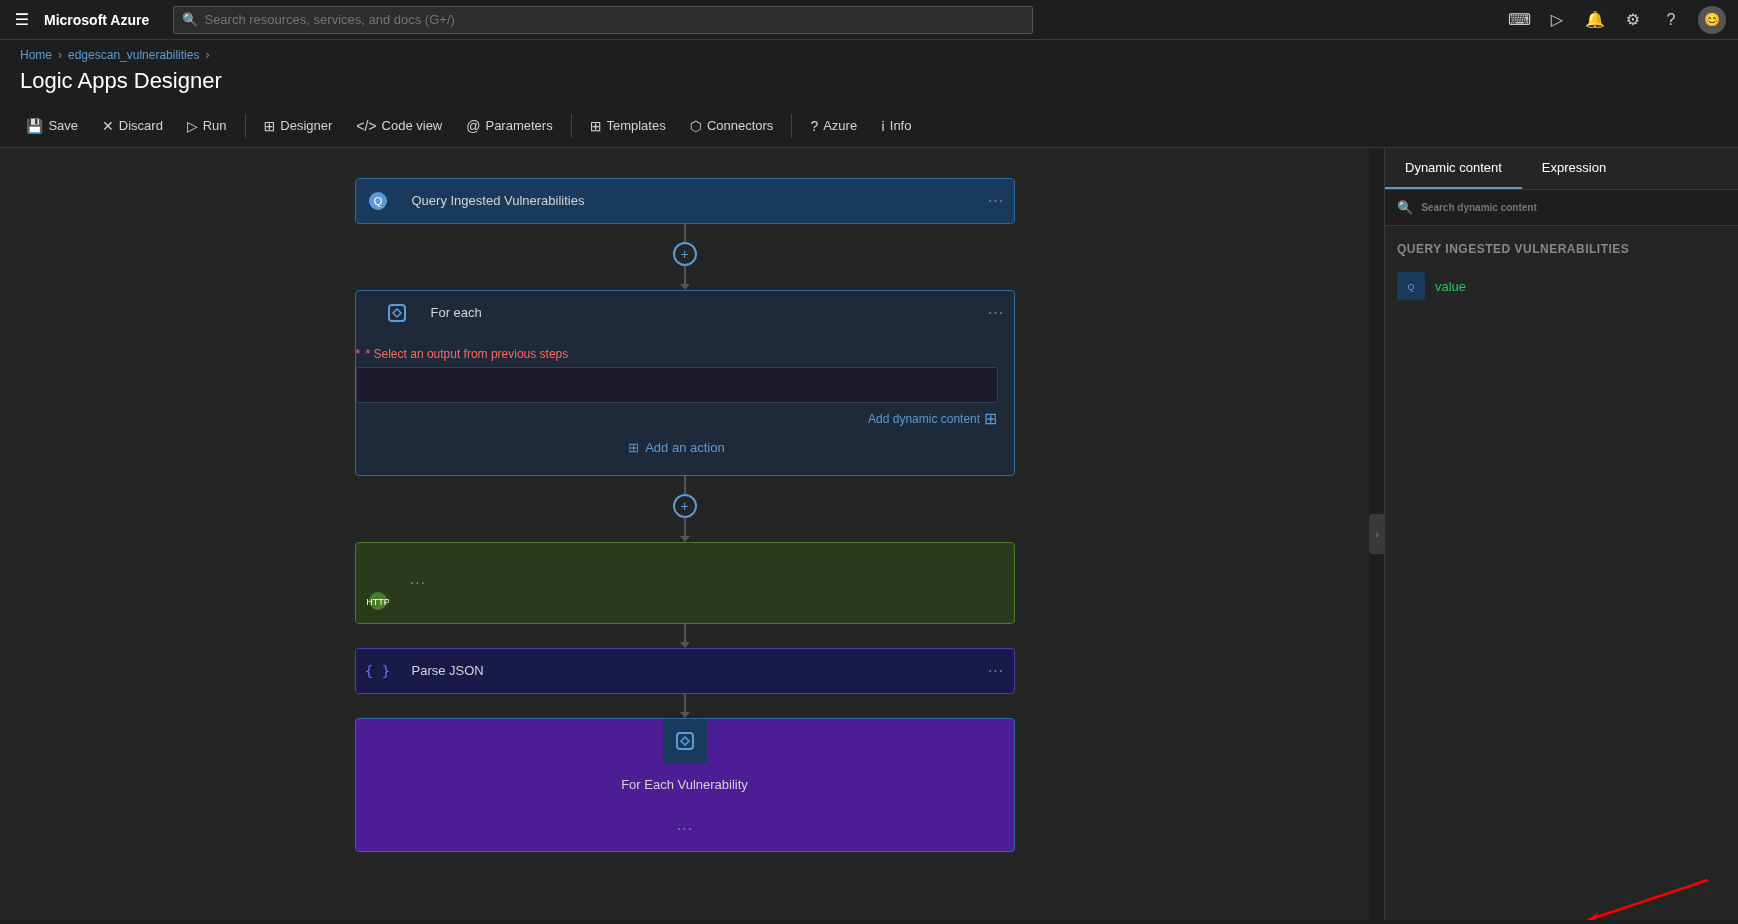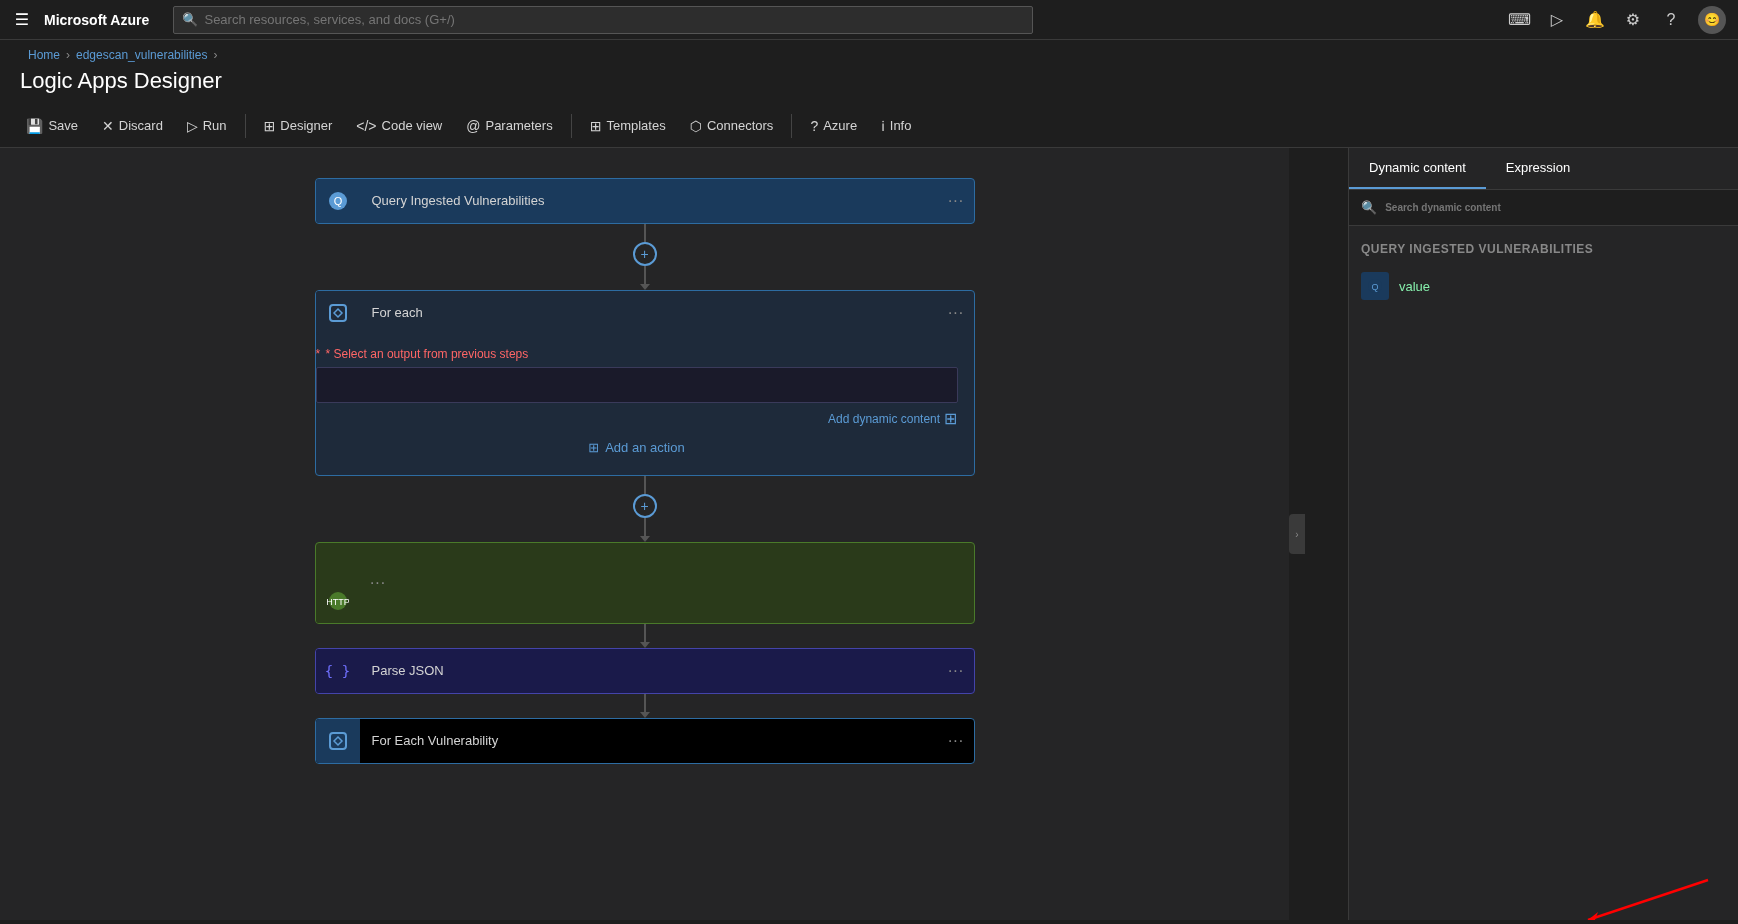--- a/index.html
+++ b/index.html
@@ -77,21 +77,21 @@
       display: flex;
       align-items: center;
       justify-content: center;
       color: #fff;
       font-size: 13px;
       cursor: pointer;
     }
 
     
     .breadcrumb {
-      padding: 8px 20px 2px 28px;
+      padding: 8px 20px 2px 20px;
       font-size: 12px;
       color: #5b9bd5;
       display: flex;
       align-items: center;
       gap: 6px;
     }
     .breadcrumb a { color: #5b9bd5; text-decoration: none; }
     .breadcrumb-sep { color: #888; }
 
     
@@ -166,21 +166,21 @@
       display: flex;
       align-items: center;
       padding: 0;
       cursor: pointer;
       border: 1px solid transparent;
     }
 
     .node-query { background: #1a3a5c; border-color: #2d6ca2; }
     .node-http { background: #2a3a1a; border-color: #4a7a2a; }
     .node-parse { background: #1a1a4a; border-color: #4444aa; }
-    .node-foreach2 { background: #000000; border-color: #2d6ca2; }
+    .node-foreach2 { background: #4c1d95; border-color: #2d6ca2; flex-direction: column; }
 
     .node-icon {
       width: 44px;
       height: 44px;
       display: flex;
       align-items: center;
       justify-content: center;
       font-size: 18px;
       flex-shrink: 0;
       border-radius: 3px 0 0 3px;
@@ -207,20 +207,21 @@
     .node-foreach-expanded {
       width: 660px;
       background: #1e2a3a;
       border: 1px solid #2d6ca2;
       border-radius: 4px;
     }
     .foreach-header {
       display: flex;
       padding: 0;
       height: 44px;
+      margin-left: 19px;
     }
     .foreach-body {
       padding: 12px 16px 16px 0;
     }
     .foreach-field-label {
       font-size: 12px;
       color: #ff6666;
       margin-bottom: 6px;
     }
     .foreach-field-label span { color: #ff6666; margin-right: 2px; }
@@ -284,27 +285,26 @@
       align-items: center;
       justify-content: center;
       color: #5b9bd5;
       font-size: 14px;
       cursor: pointer;
       background: #252526;
     }
 
     
     .right-panel {
-      width: 390px;
+      width: 354px;
       background: #252526;
       border-left: 1px solid #3a3a3a;
       display: flex;
       flex-direction: column;
       flex-shrink: 0;
-      margin-left: 44px;
     }
 
     .panel-tabs {
       display: flex;
       border-bottom: 1px solid #3a3a3a;
       padding: 0;
     }
     .panel-tab {
       padding: 12px 20px;
       font-size: 13px;
@@ -367,21 +367,21 @@
       display: flex;
       align-items: center;
       justify-content: center;
       font-size: 14px;
       color: #5b9bd5;
       flex-shrink: 0;
     }
 
     .panel-item-label {
       font-size: 13px;
-      color: #86efac;
+      color: #22c55e;
     }
 
     
     .collapse-edge {
       position: absolute;
       right: 390px;
       top: 50%;
       transform: translateY(-50%);
       width: 16px;
       height: 40px;

